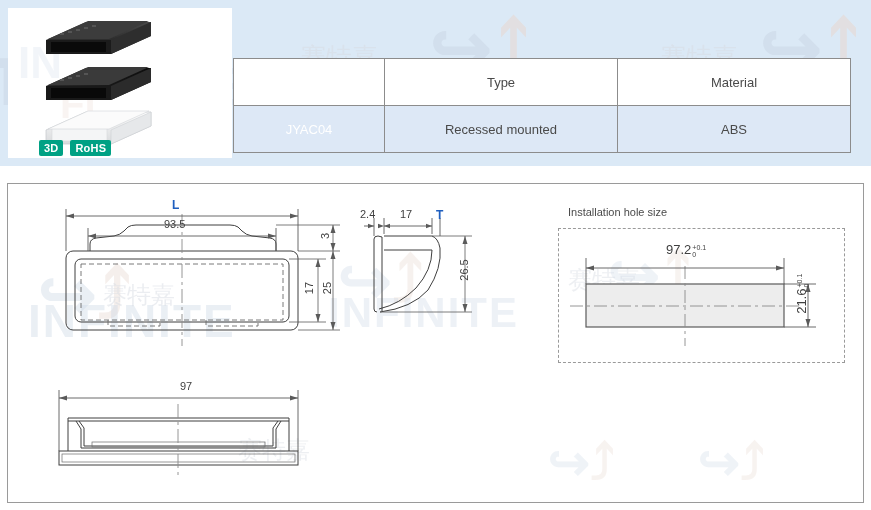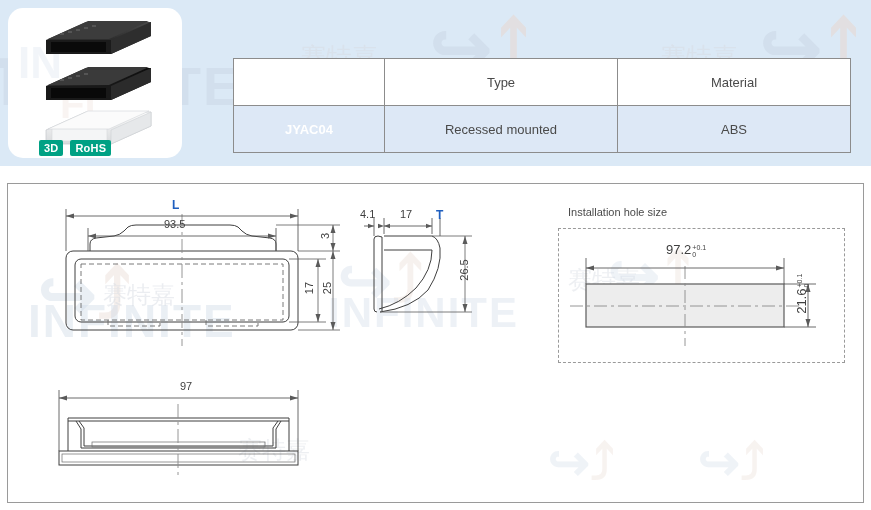--- a/index.html
+++ b/index.html
@@ -9,34 +9,34 @@
   
   .wm{position:absolute;pointer-events:none;user-select:none;opacity:.55;
       font-family:"Liberation Sans",sans-serif;font-weight:700;
       color:#ccd8e6;white-space:nowrap;}
   .wm span{color:#e8d8d0;}
   .wm.cn{color:#d9dde4;font-weight:400;}
 
   
   #top-section{position:absolute;left:0;top:0;width:871px;height:166px;
       background:#dbe9f6;overflow:hidden;}
-  #product-photo{position:absolute;left:8px;top:8px;width:174px;height:150px;
-      background:#fff;overflow:hidden;border-radius:15px;}
+  #product-photo{position:absolute;left:8px;top:8px;width:224px;height:150px;
+      background:#fff;overflow:hidden;}
 
   
   #badges{position:absolute;left:12px;top:132px;display:flex;gap:7px;z-index:5;padding-left:19px;}
   .badge{background:#00a184;color:#fff;font-weight:700;font-size:11px;
       line-height:14px;padding:1px 5px;border-radius:2px;letter-spacing:.2px;}
 
   
   #header-table{position:absolute;left:233px;top:58px;width:618px;
       border-collapse:collapse;table-layout:fixed;background:#fff;}
   #header-table td{border:1px solid #8c8c8c;height:22px;text-align:center;
       font-size:13px;color:#4a4a4a;padding:12px;}
-  #header-table .codecell{background:#5fa8dd;color:#fff;font-weight:700;width:126px;}
+  #header-table .codecell{background:#5fa8dd;color:#fff;font-weight:400;width:126px;}
   #header-table tr.datarow td{background:#dde8f6;}
   #header-table tr.headrow td{background:#fff;}
 
   
   #drawing-panel{position:absolute;left:7px;top:183px;width:855px;height:318px;
       border:1px solid #9a9a9a;background:#fff;overflow:hidden;}
 
   .dwg{position:absolute;}
   .dim-txt{position:absolute;font-size:11px;color:#3f3f3f;white-space:nowrap;
       font-family:"Liberation Sans",sans-serif;}
@@ -242,21 +242,21 @@
       <polygon points="72,14 66,11.8 66,16.2" fill="#5a5a5a"></polygon>
 
       <g stroke="#5a5a5a" stroke-width="0.8">
         <line x1="72" y1="24" x2="112" y2="24"></line>
         <line x1="20" y1="100" x2="112" y2="100"></line>
         <line x1="105" y1="24" x2="105" y2="100"></line>
       </g>
       <polygon points="105,24 102.5,32 107.5,32" fill="#5a5a5a"></polygon>
       <polygon points="105,100 102.5,92 107.5,92" fill="#5a5a5a"></polygon>
     </svg>
-    <div class="dim-txt" style="left:0px;top:-4px;">4.1</div>
+    <div class="dim-txt" style="left:0px;top:-4px;">2.4</div>
     <div class="dim-txt" style="left:40px;top:-4px;">17</div>
     <div class="dim-txt blue" style="left:76px;top:-4px;">T</div>
     <div class="dim-txt rot" style="left:93px;top:52px;">26.5</div>
   </div>
 
   <div class="dwg" style="left:40px;top:192px;">
     <svg width="310" height="105" viewBox="0 0 310 105">
       <g stroke="#3f3f3f" fill="none" stroke-width="1">
 
         <rect x="11" y="75" width="239" height="14"></rect>

